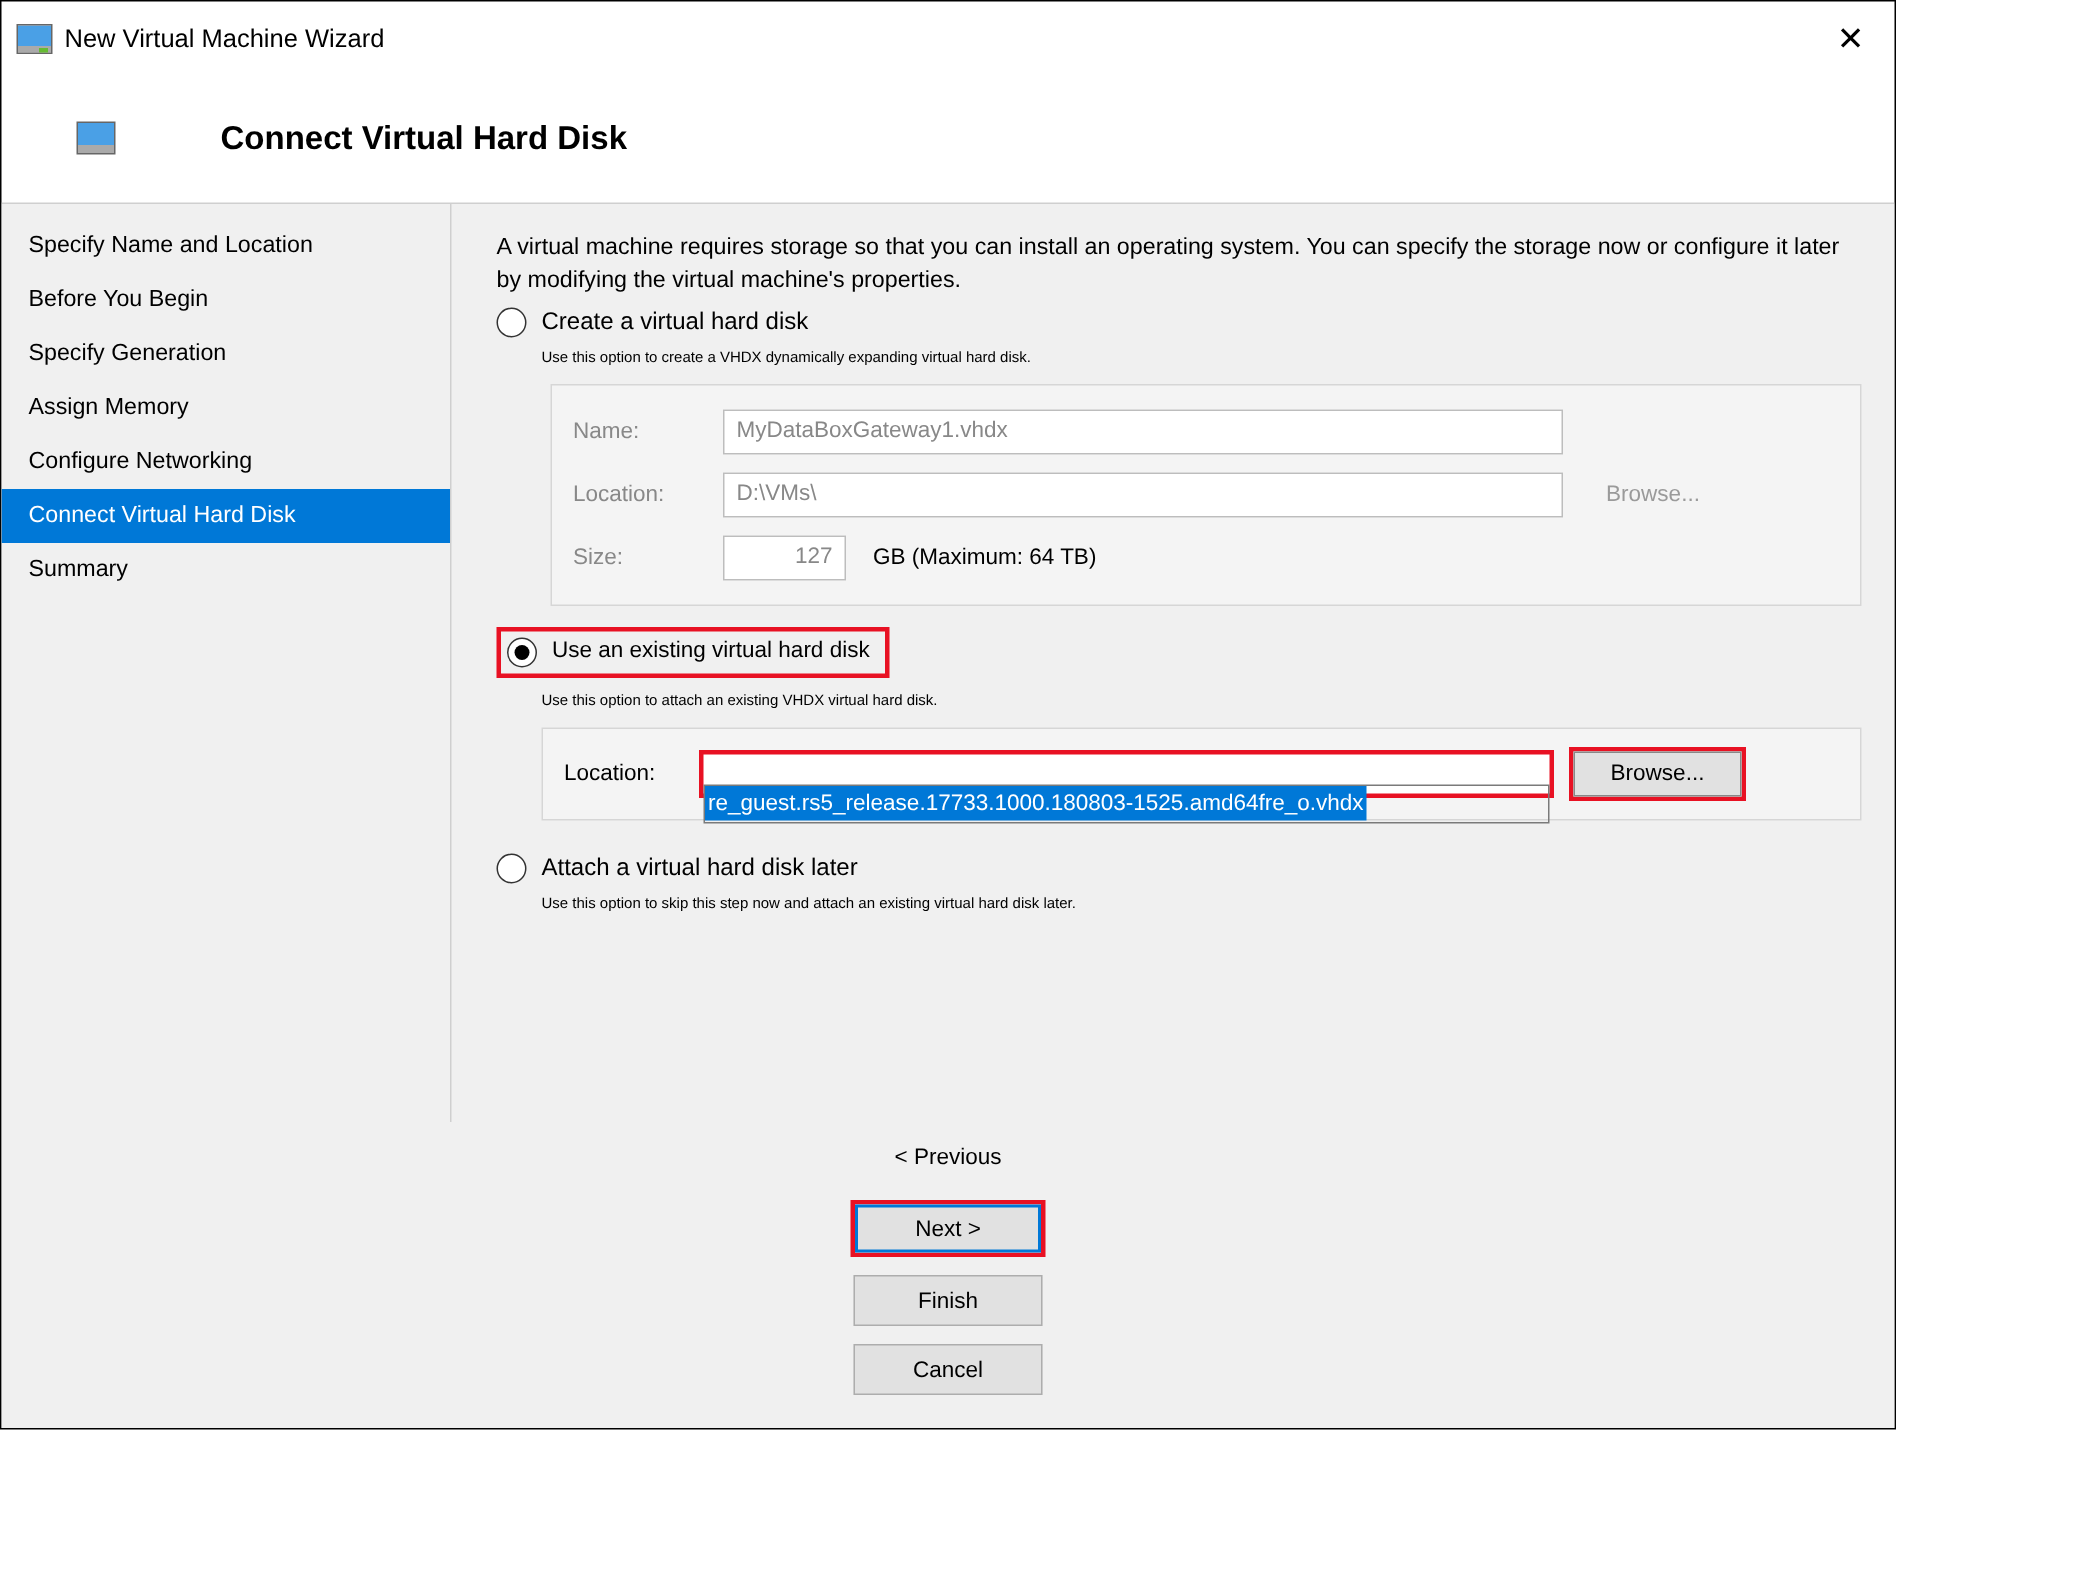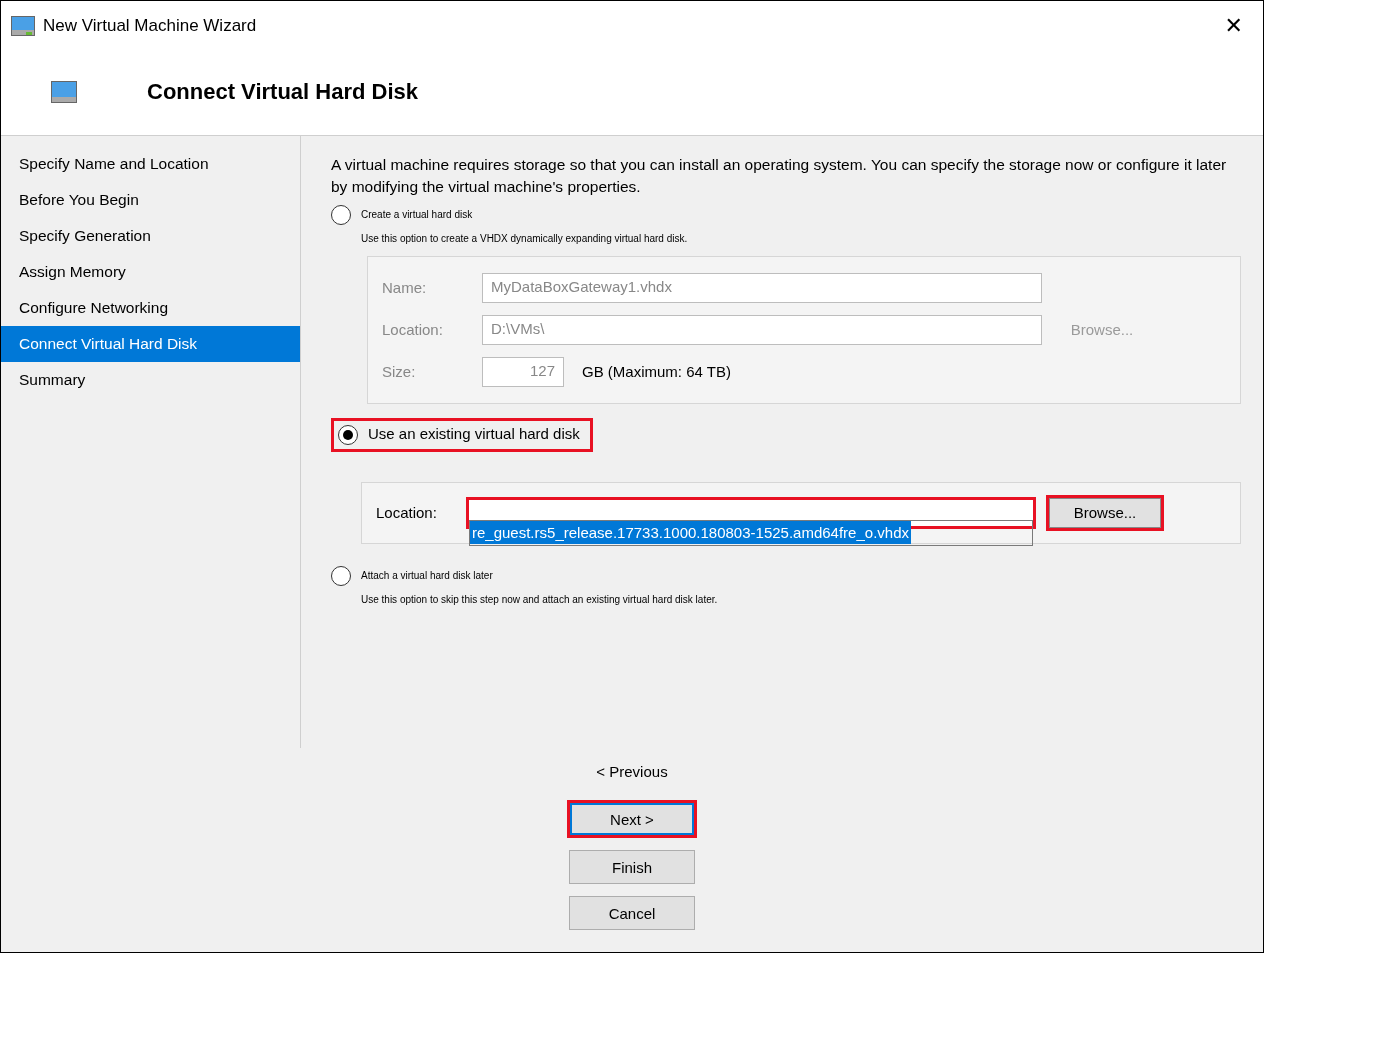--- a/index.html
+++ b/index.html
@@ -87,21 +87,21 @@
   .desc {
     font-size: 15.5px;
     line-height: 1.45;
     margin-bottom: 6px;
   }
   .option-block { margin-bottom: 14px; }
   .radio-row {
     display: flex;
     align-items: center;
     gap: 10px;
-    font-size: 10px;
+    font-size: 16px;
   }
   .radio {
     width: 20px; height: 20px; border: 1.5px solid #333; border-radius: 50%; display:inline-flex; align-items:center; justify-content:center; background:#fff; flex-shrink:0;
   }
   .radio.selected::after {
     content:""; width: 10px; height:10px; border-radius:50%; background:#000;
   }
   .option-sub {
     margin-left: 30px;
     font-size: 10px;
@@ -137,21 +137,21 @@
     width: 100px;
     color: #9a9a9a;
     text-align: center;
     font-size: 15px;
   }
   .suffix { margin-left: 8px; color:#000000; }
   .option2-wrap {
     border: 3px solid #e81123;
     display: inline-flex;
     padding: 4px 10px 4px 4px;
-    margin-bottom: 18px;
+    margin-bottom: 2px;
   }
   .group2 {
     margin-left: 30px;
     margin-top: 12px;
     border: 1px solid #d6d6d6;
     background: #f4f4f4;
     padding: 12px 14px;
     display: flex;
     align-items: center;
     gap: 10px;
@@ -244,20 +244,21 @@
           <span class="suffix">GB (Maximum: 64 TB)</span>
         </div>
       </div>
     </div>
 
     <div class="option-block">
       <span class="option2-wrap">
         <span class="radio selected"></span>
         <span style="margin-left:10px">Use an existing virtual hard disk</span>
       </span>
+      <div class="option-sub">Use this option to attach an existing VHDX virtual hard disk.</div>
       <div class="group2">
         <span class="field-label" style="width:80px;color:#000">Location:</span>
         <span class="loc-input">
           <span class="inner">
               <span class="seltext">re_guest.rs5_release.17733.1000.180803-1525.amd64fre_o.vhdx</span>
             </span>
         </span>
         <span class="browse-wrap">
           <span class="browse-btn">Browse...</span>
         </span>

